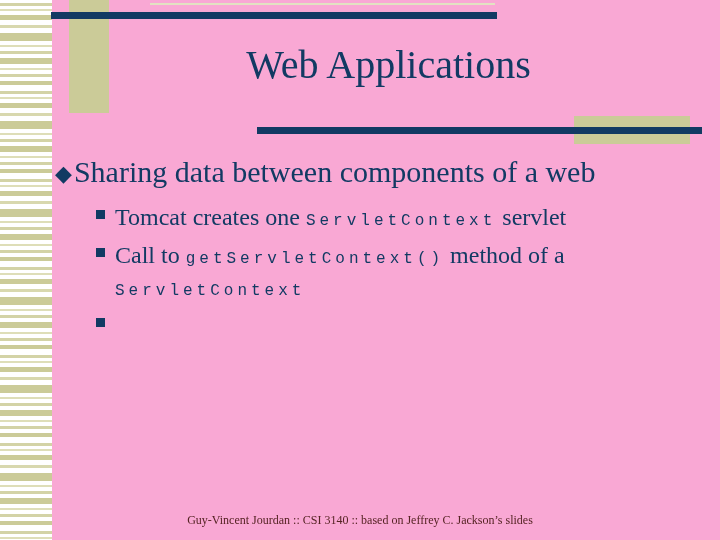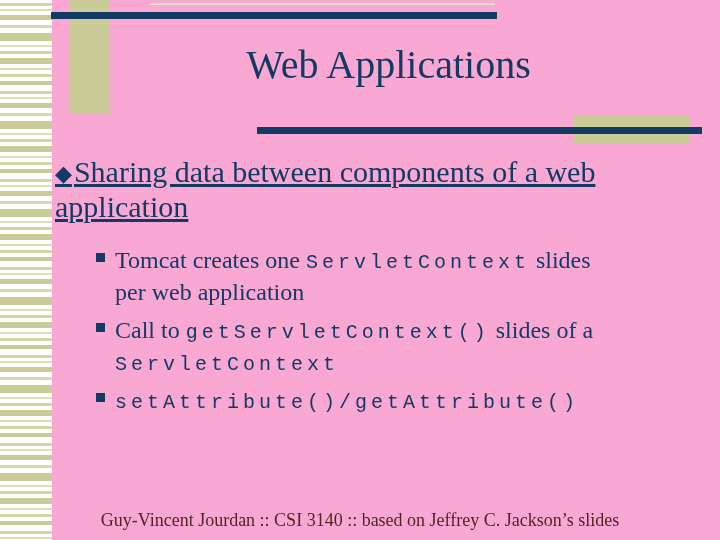--- a/index.html
+++ b/index.html
@@ -27,33 +27,33 @@
     color:var(--navy,#123a63);
   }
   
   .tan-square{position:absolute;left:574px;top:116px;width:116px;height:28px;background:var(--tan,#cbcb98);}
   .title-rule{position:absolute;left:257px;top:127px;width:445px;height:7px;background:var(--navy,#123a63);}
   
   .body{
     position:absolute;left:55px;top:154px;width:648px;
     color:var(--navy,#123a63);
   }
-  .b1{font-size:30px;line-height:35px;margin:0 0 20px 0;text-decoration:underline;}
+  .b1{font-size:30px;line-height:35px;margin:0 0 12px 0;}
   .b1 .glyph{font-family:"DejaVu Sans",sans-serif;font-size:22px;vertical-align:1px;padding-right:2px;}
   .b2{display:flex;padding-left:41px;margin:0 0 6px 0;font-size:24px;line-height:32px;}
   .sq{flex:0 0 9px;width:9px;height:9px;background:var(--navy,#123a63);margin:9px 10px 0 0;}
   .btext{flex:1;min-width:0;}
   .line{white-space:nowrap;height:32px;line-height:32px;}
   .b1 .line{height:35px;line-height:35px;}
-  .mono{font-family:"Liberation Mono", monospace;letter-spacing:4px;font-size:20px;}
+  .mono{font-family:"Liberation Mono", monospace;letter-spacing:4px;font-size:16px;}
   
   .footer{
     position:absolute;left:0;right:0;top:510px;
     text-align:center;
-    font-size:18px;line-height:20px;
+    font-size:12px;line-height:20px;
     color:var(--maroon,#552323);
   }
 </style>
 </head>
 <body>
 
 <div class="slide">
 
   <svg class="stripes" width="52" height="540" xmlns="http://www.w3.org/2000/svg">
     <defs>
@@ -80,38 +80,35 @@
   <div class="top-rule"></div>
 
   <h1 class="title">Web Applications</h1>
 
   <div class="tan-square"></div>
   <div class="title-rule"></div>
 
   <div class="body" id="bullets">
       <div class="b1">
         <div class="line"><span class="glyph">◆</span><span>Sharing data between components of a web</span></div>
-        <div class="line"><span>application</span></div>
       </div>
       <div class="b2">
         <span class="sq"></span>
         <div class="btext">
-          <div class="line"><span>Tomcat creates one </span><span class="mono">ServletContext</span><span> slides</span></div>
-          <div class="line"><span>per web application</span></div>
+          <div class="line"><span>Tomcat creates one </span><span class="mono">ServletContext</span><span> servlet</span></div>
         </div>
       </div>
       <div class="b2">
         <span class="sq"></span>
         <div class="btext">
-          <div class="line"><span>Call to </span><span class="mono">getServletContext()</span><span> slides of a</span></div>
+          <div class="line"><span>Call to </span><span class="mono">getServletContext()</span><span> method of a</span></div>
           <div class="line"><span class="mono">ServletContext</span></div>
         </div>
       </div>
       <div class="b2">
         <span class="sq"></span>
         <div class="btext">
-          <div class="line"><span class="mono">setAttribute()/getAttribute()</span></div>
         </div>
       </div>
     </div>
 
   <div class="footer">Guy-Vincent Jourdan :: CSI 3140 :: based on Jeffrey C. Jackson’s slides</div>
 </div>
 
 </body></html>

